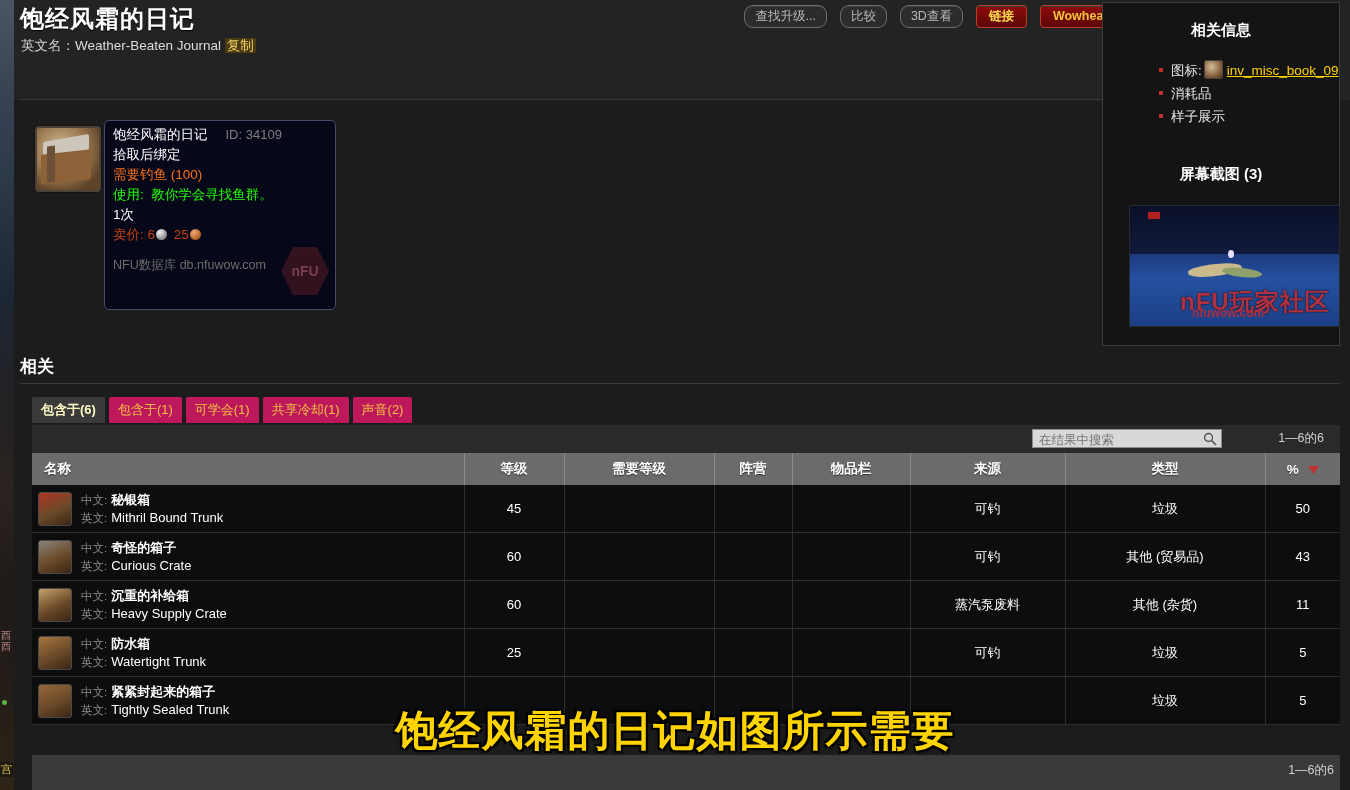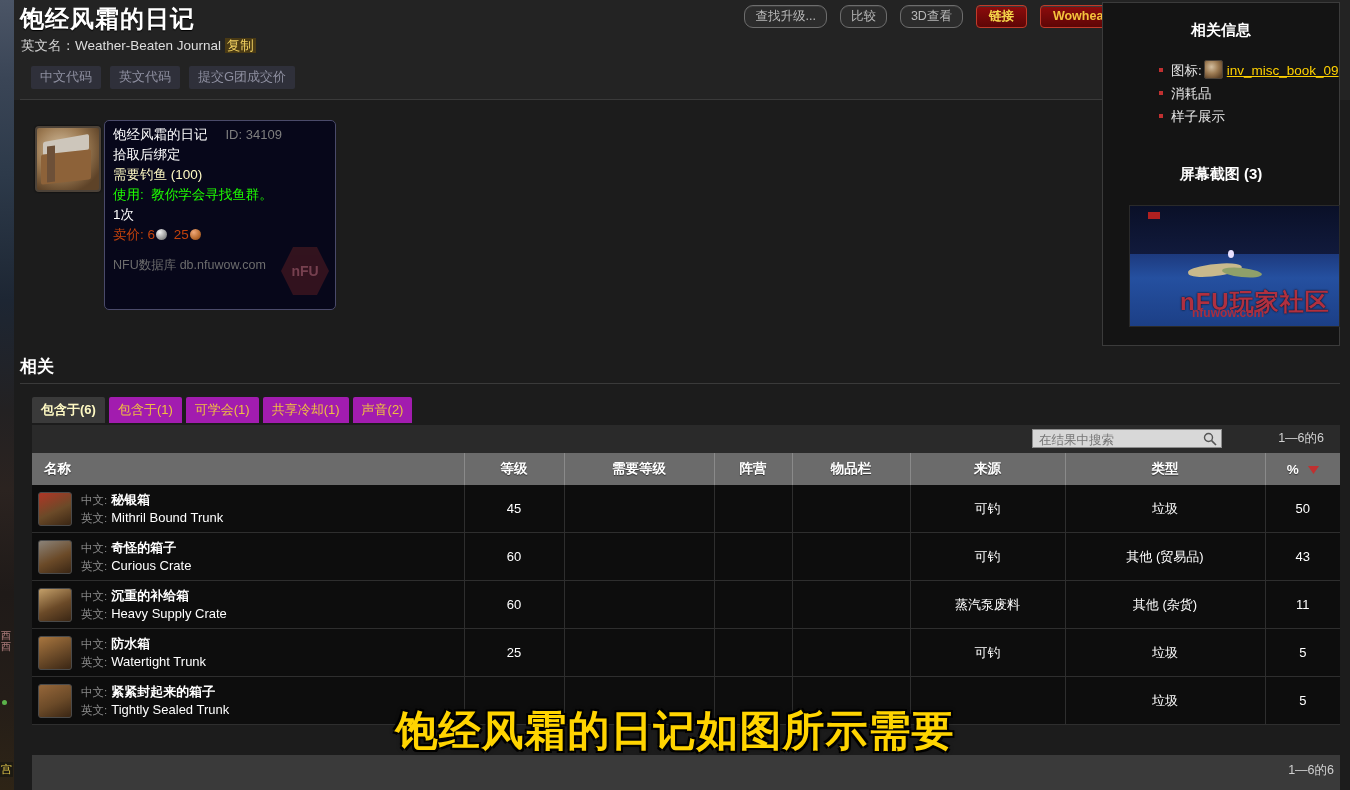--- a/index.html
+++ b/index.html
@@ -65,21 +65,21 @@
   #item-icon .bk2{position:absolute;left:4px;top:24px;width:50px;height:30px;background:#8d6239;transform:skewY(-6deg);border-radius:2px;}
   #item-icon .bk3{position:absolute;left:10px;top:18px;width:8px;height:36px;background:#6d5038;transform:skewY(-6deg);}
   #tooltip{
     position:absolute;left:80px;top:0;width:216px;min-height:176px;
     background:#07071a;border:1px solid #4a4a6a;border-radius:5px;padding:4px 6px 8px 8px;
     font-size:13.5px;line-height:20px;
   }
   #tooltip .name{color:#ffffff;}
   #tooltip .id{color:#7f7f7f;margin-left:18px;font-size:13px;}
   #tooltip .bind{color:#ffffff;}
-  #tooltip .req{color:#fef9c3;}
+  #tooltip .req{color:#f97316;}
   #tooltip .use{color:#1eff00;}
   #tooltip .charges{color:#ffffff;}
   #tooltip .sell{color:#c2410c;}
   #tooltip .src{color:#6d6d6d;font-size:12.5px;margin-top:12px;display:block;line-height:16px;}
   .coin{display:inline-block;width:11px;height:11px;border-radius:50%;vertical-align:-1px;margin:0 3px 0 1px;}
   .coin.silver{background:radial-gradient(circle at 34% 30%,#f2f2f2,#9a9a9a 60%,#5d5d5d);}
   .coin.copper{background:radial-gradient(circle at 34% 30%,#f0a878,#b86a2e 60%,#7a3d12);}
   #nfu-watermark{
     position:absolute;right:6px;bottom:14px;width:48px;height:48px;background:#3a1520;
     clip-path:polygon(25% 0,75% 0,100% 50%,75% 100%,25% 100%,0 50%);
@@ -113,21 +113,21 @@
   #ss-thumb .bobber{position:absolute;left:98px;top:44px;width:6px;height:8px;background:#e8e0ff;border-radius:50%;}
   #ss-thumb .wm1{position:absolute;left:50px;top:80px;color:#b03040;font-size:24px;font-weight:bold;letter-spacing:1px;text-shadow:0 0 2px #000;}
   #ss-thumb .wm2{position:absolute;left:62px;top:100px;color:#a82e3e;font-size:12px;font-weight:bold;}
   #ss-thumb .redmark{position:absolute;left:18px;top:6px;width:12px;height:7px;background:#b02020;}
 
   
   #rel-heading{position:absolute;left:6px;top:355px;font-size:17px;font-weight:bold;color:#ffffff;}
   #rel-rule{position:absolute;left:6px;top:383px;width:1320px;height:1px;background:#3a3a3a;}
   #tabs{position:absolute;left:18px;top:397px;display:flex;gap:4px;}
   .tab{
-    font-size:13px;padding:5px 9px 6px 9px;background:#a21caf;color:#f0c040;cursor:pointer;
+    font-size:13px;padding:5px 9px 6px 9px;background:#be185d;color:#f0c040;cursor:pointer;
     border-radius:2px 2px 0 0;line-height:15px;
   }
   .tab.active{background:#3a3a3a;color:#fef9c3;font-weight:bold;}
 
   
   #search-row{position:absolute;left:18px;top:425px;width:1308px;height:28px;background:#2a2a2a;border-bottom:1px solid #3a3a3a;}
   #search-box{
     position:absolute;right:118px;top:4px;width:188px;height:17px;background:#d8d8d8;border:1px solid #8c8c8c;
   }
   #search-input{
@@ -178,25 +178,20 @@
   <div class="s3">宫</div>
 </div>
 
 <div id="page">
 
   <div id="header">
     <div id="title">饱经风霜的日记</div>
     <div id="subtitle">
       <span class="lbl">英文名：</span><span class="en">Weather-Beaten Journal</span>
       <span id="copy-link">复制</span>
-    </div>
-    <div id="code-buttons">
-      <div class="codebtn">中文代码</div>
-      <div class="codebtn">英文代码</div>
-      <div class="codebtn">提交G团成交价</div>
     </div>
     <div id="toolbar">
       <div class="tbtn">查找升级...</div>
       <div class="tbtn">比较</div>
       <div class="tbtn">3D查看</div>
       <div class="tbtn red">链接</div>
       <div class="tbtn red wh">Wowhead</div>
     </div>
     <div id="header-rule"></div>
   </div>

